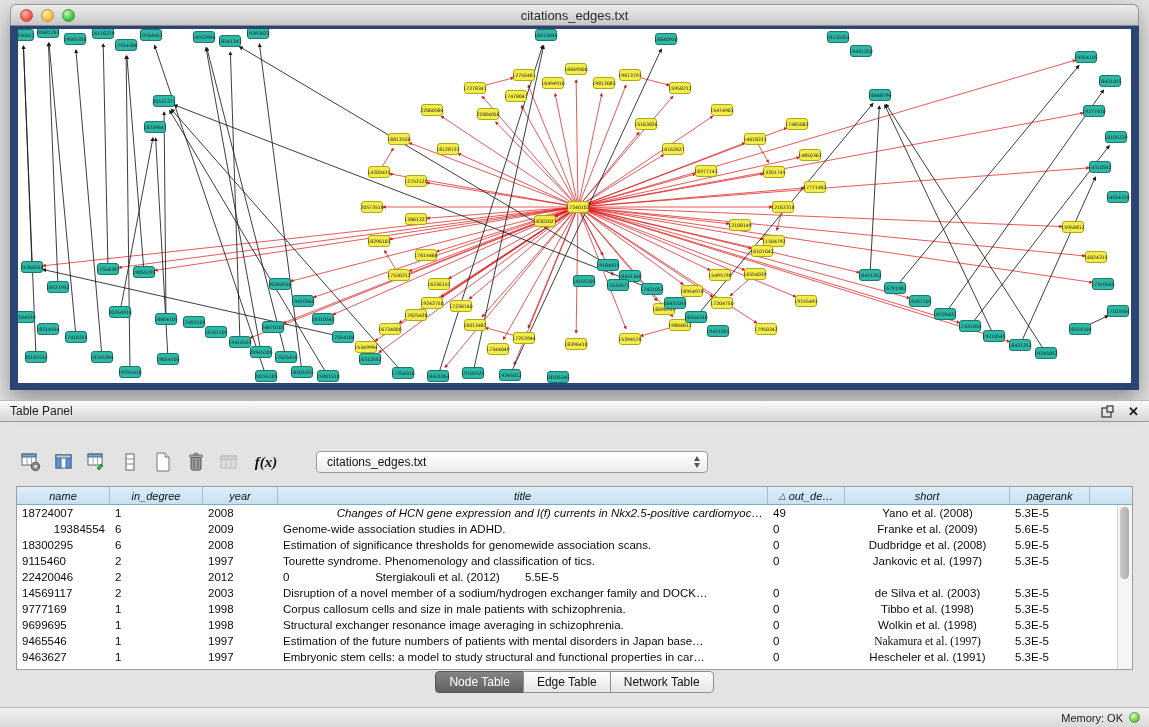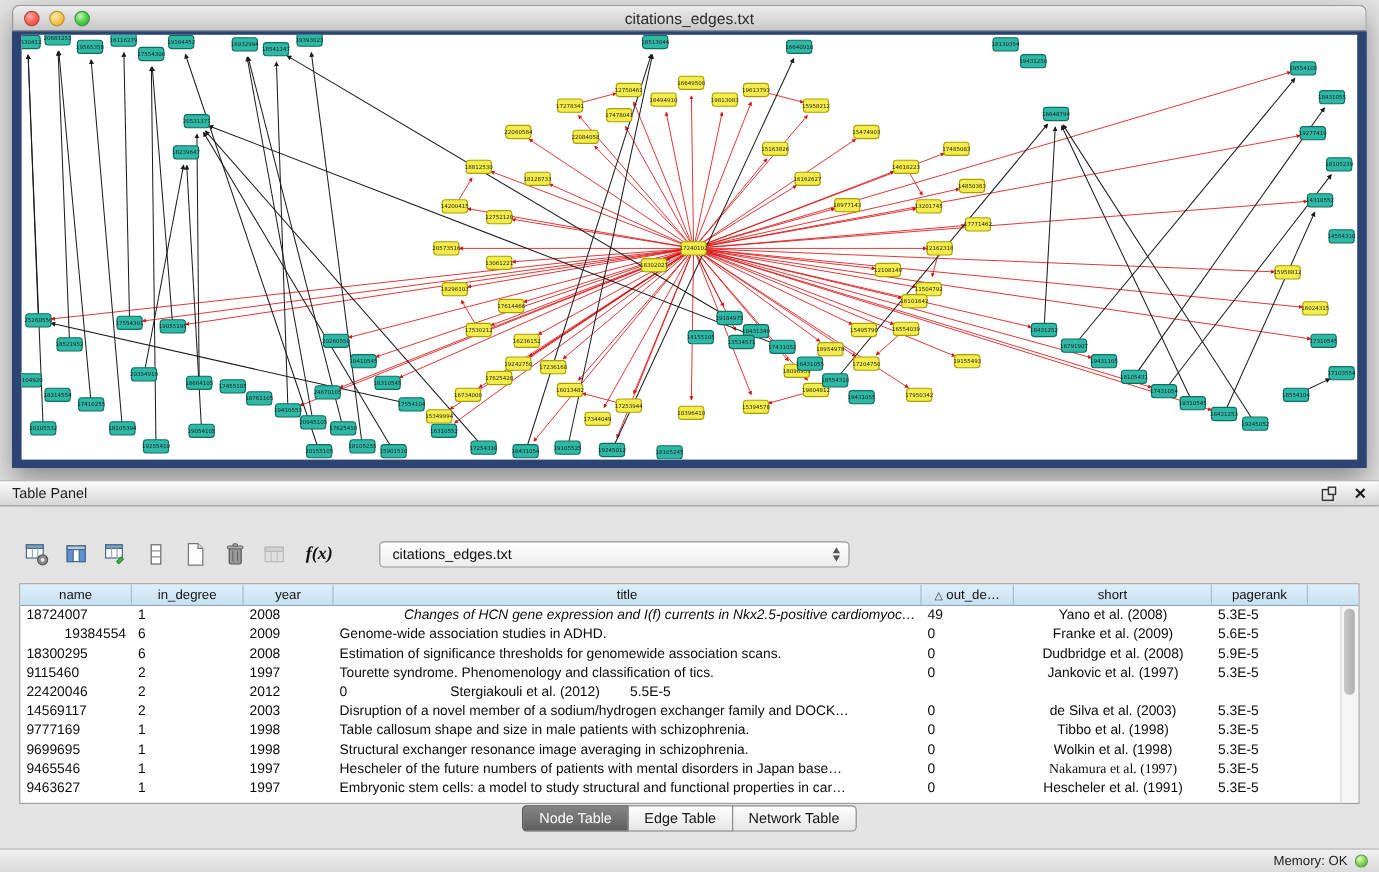--- a/index.html
+++ b/index.html
@@ -48,21 +48,21 @@
   .combo { width:392px; height:22px; margin-left:30px; border:1px solid #9b9b9b; border-radius:4px;
     background:linear-gradient(#ffffff,#ececec); display:flex; align-items:center;
     font-size:12px; color:#111; padding-left:10px; position:relative; box-sizing:border-box; }
   .combo .arrows { position:absolute; right:7px; top:4px; display:flex; flex-direction:column; gap:2px; }
   .combo .up   { width:0; height:0; border-left:3.5px solid transparent; border-right:3.5px solid transparent; border-bottom:5px solid #555; }
   .combo .down { width:0; height:0; border-left:3.5px solid transparent; border-right:3.5px solid transparent; border-top:5px solid #555; }
 
   .table-wrap { position:absolute; top:486px; left:16px; width:1117px; bottom:57px;
     background:#fff; border:1px solid #9d9d9d; box-sizing:border-box; overflow:hidden; }
   .thead { display:flex; height:18px; background:linear-gradient(#ddeefa,#c8e0f0);
-    border-bottom:1px solid #8aa9c0; box-sizing:border-box; padding-right:15px; }
+    border-bottom:1px solid #8aa9c0; box-sizing:border-box; padding-right:15px;font-style:italic; }
   .th { box-sizing:border-box; border-right:1px solid #a3bfd2; font-size:11px;
     display:flex; align-items:center; justify-content:center; color:#111; overflow:hidden; white-space:nowrap; }
   .th.filler { flex:1; border-right:none; }
   .sortglyph { font-size:9px; margin-right:3px; color:#333; }
   .tbody { position:absolute; top:18px; left:0; right:15px; bottom:0; overflow:hidden; }
   .tr { display:flex; height:16px; }
   .td { box-sizing:border-box; font-size:11.5px; line-height:16px; color:#0a0a0a;
     white-space:nowrap; overflow:hidden; padding:0 5px; }
   .vscroll { position:absolute; top:18px; right:0; bottom:0; width:15px;
     background:#f5f5f5; border-left:1px solid #d4d4d4; box-sizing:border-box; }
@@ -886,39 +886,39 @@
         <div class="td" style="width: 75px; text-align: left;">2003</div>
         <div class="td" style="width: 490px; text-align: left;">Disruption of a novel member of a sodium/hydrogen exchanger family and DOCK…</div>
         <div class="td" style="width: 77px; text-align: left;">0</div>
         <div class="td" style="width: 165px; text-align: center;">de Silva et al. (2003)</div>
         <div class="td" style="width: 80px; text-align: left;">5.3E-5</div>
       </div>
       <div class="tr">
         <div class="td" style="width: 93px; text-align: left;">9777169</div>
         <div class="td" style="width: 93px; text-align: left;">1</div>
         <div class="td" style="width: 75px; text-align: left;">1998</div>
-        <div class="td" style="width: 490px; text-align: left;">Table callosum shape and size in male patients with schizophrenia.</div>
+        <div class="td" style="width: 490px; text-align: left;">Corpus callosum cells and size in male patients with schizophrenia.</div>
         <div class="td" style="width: 77px; text-align: left;">0</div>
         <div class="td" style="width: 165px; text-align: center;">Tibbo et al. (1998)</div>
         <div class="td" style="width: 80px; text-align: left;">5.3E-5</div>
       </div>
       <div class="tr">
         <div class="td" style="width: 93px; text-align: left;">9699695</div>
         <div class="td" style="width: 93px; text-align: left;">1</div>
         <div class="td" style="width: 75px; text-align: left;">1998</div>
         <div class="td" style="width: 490px; text-align: left;">Structural exchanger resonance image averaging in schizophrenia.</div>
         <div class="td" style="width: 77px; text-align: left;">0</div>
         <div class="td" style="width: 165px; text-align: center;">Wolkin et al. (1998)</div>
         <div class="td" style="width: 80px; text-align: left;">5.3E-5</div>
       </div>
       <div class="tr">
         <div class="td" style="width: 93px; text-align: left;">9465546</div>
         <div class="td" style="width: 93px; text-align: left;">1</div>
         <div class="td" style="width: 75px; text-align: left;">1997</div>
-        <div class="td" style="width: 490px; text-align: left;">Hescheler of the future numbers of patients with mental disorders in Japan base…</div>
+        <div class="td" style="width: 490px; text-align: left;">Estimation of the future numbers of patients with mental disorders in Japan base…</div>
         <div class="td" style="width: 77px; text-align: left;">0</div>
         <div class="td" style="width: 165px; text-align: center; font-family: Liberation Serif, serif;">Nakamura et al. (1997)</div>
         <div class="td" style="width: 80px; text-align: left;">5.3E-5</div>
       </div>
       <div class="tr">
         <div class="td" style="width: 93px; text-align: left;">9463627</div>
         <div class="td" style="width: 93px; text-align: left;">1</div>
         <div class="td" style="width: 75px; text-align: left;">1997</div>
         <div class="td" style="width: 490px; text-align: left;">Embryonic stem cells: a model to study structural and functional properties in car…</div>
         <div class="td" style="width: 77px; text-align: left;">0</div>

